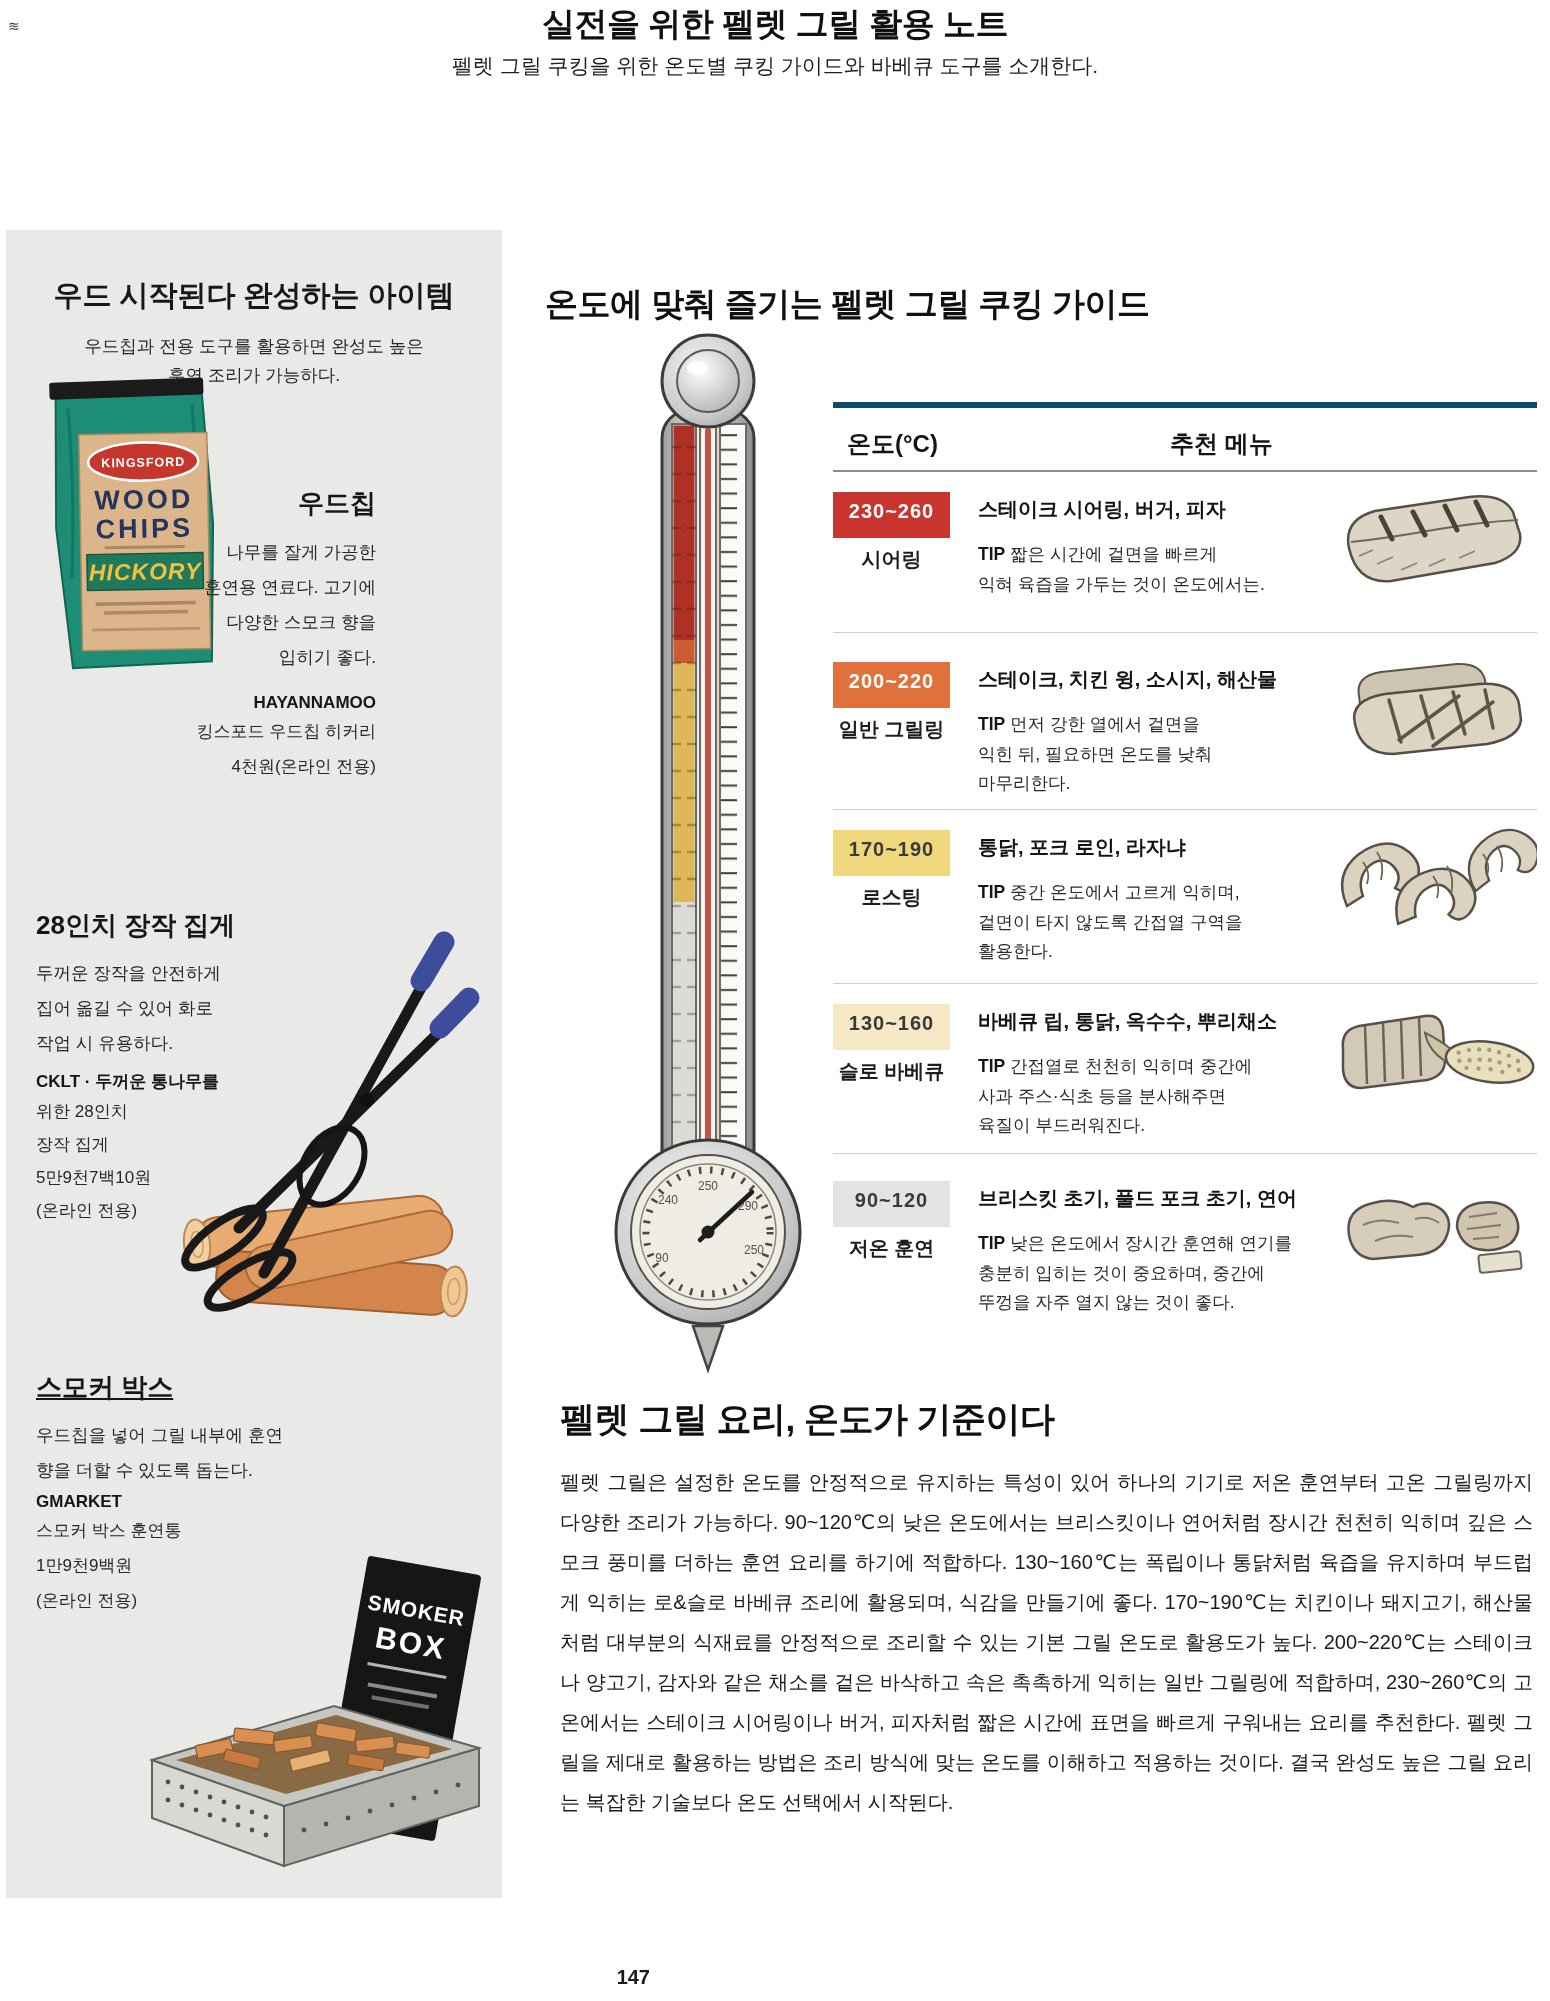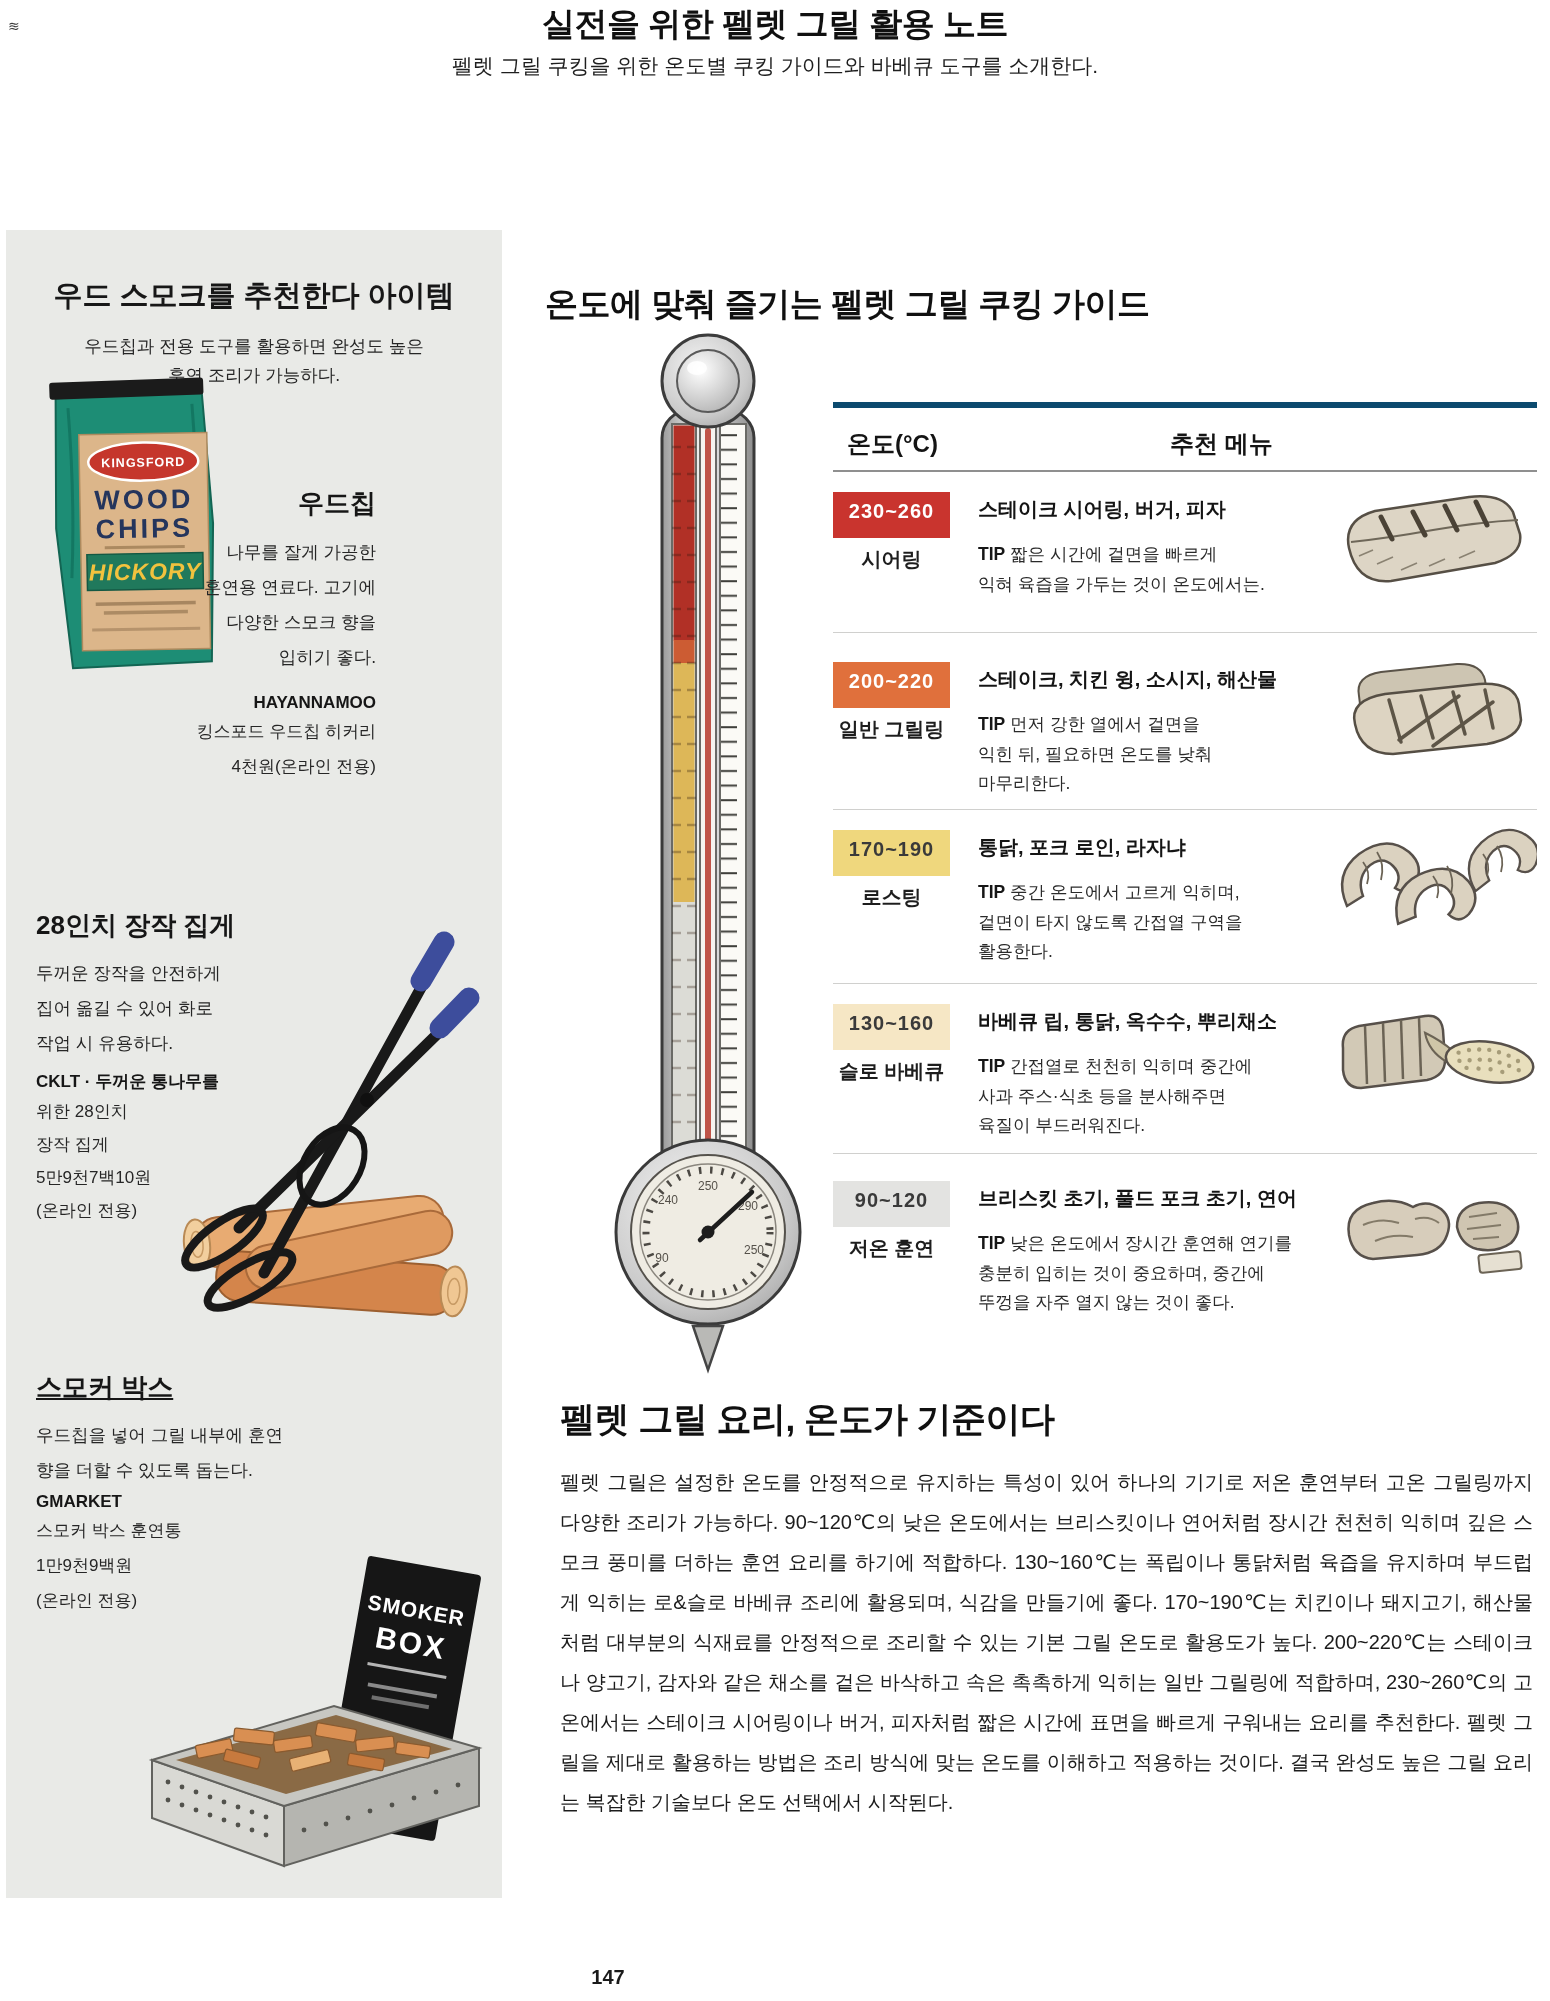--- a/index.html
+++ b/index.html
@@ -61,35 +61,35 @@
   .tip { position:absolute; left:145px; top:48px; width:350px; font-size:17.5px;
     line-height:29.5px; color:#2a2a2a; margin:0; }
   .tip b { font-weight:bold; color:#161616; }
   .tip-text { white-space:pre-line; }
   .illo { position:absolute; left:496px; top:-8px; }
 
   .article-h { position:absolute; left:560px; top:1396px; font-size:35px; font-weight:bold;
     color:#101010; margin:0; letter-spacing:-0.5px; }
   .article-body { position:absolute; left:560px; top:1462px; width:973px; font-size:20px;
     line-height:40px; text-align:justify; color:#1c1c1c; margin:0; }
-  .pagenum { position:absolute; left:578px; top:1966px; width:60px; text-align:center;
+  .pagenum { position:absolute; left:590px; top:1966px; width:60px; text-align:right;
     font-size:20px; font-weight:bold; color:#1a1a1a; }
 </style>
 </head>
 <body>
 
 <div class="page">
 
   <span class="corner-icon">≋</span>
 
   <h1 class="main-title">실전을 위한 펠렛 그릴 활용 노트</h1>
   <p class="subtitle">펠렛 그릴 쿠킹을 위한 온도별 쿠킹 가이드와 바베큐 도구를 소개한다.</p>
 
   <aside class="panel">
-    <h2 class="panel-heading">우드 스모크를 추천한다 아이템</h2>
+    <h2 class="panel-heading">우드 시작된다 완성하는 아이템</h2>
     <p class="panel-intro">우드칩과 전용 도구를 활용하면 완성도 높은
 훈연 조리가 가능하다.</p>
 
     <svg class="bag-svg" width="175" height="295" viewBox="0 0 175 295">
       <g transform="rotate(-2 87 147)">
         <path d="M14,20 L160,14 L167,150 L161,288 L22,290 L10,150 Z" fill="#1d8d75" stroke="#136553" stroke-width="2"></path>
         <path d="M26,30 Q30,120 24,200" stroke="#0f6e5a" stroke-width="3" fill="none" opacity="0.7"></path>
         <path d="M150,30 Q154,120 150,230" stroke="#0f6e5a" stroke-width="3" fill="none" opacity="0.7"></path>
         <rect x="8" y="4" width="154" height="17" rx="3" fill="#1b1b1b"></rect>
         <g transform="rotate(1 98 166)">

